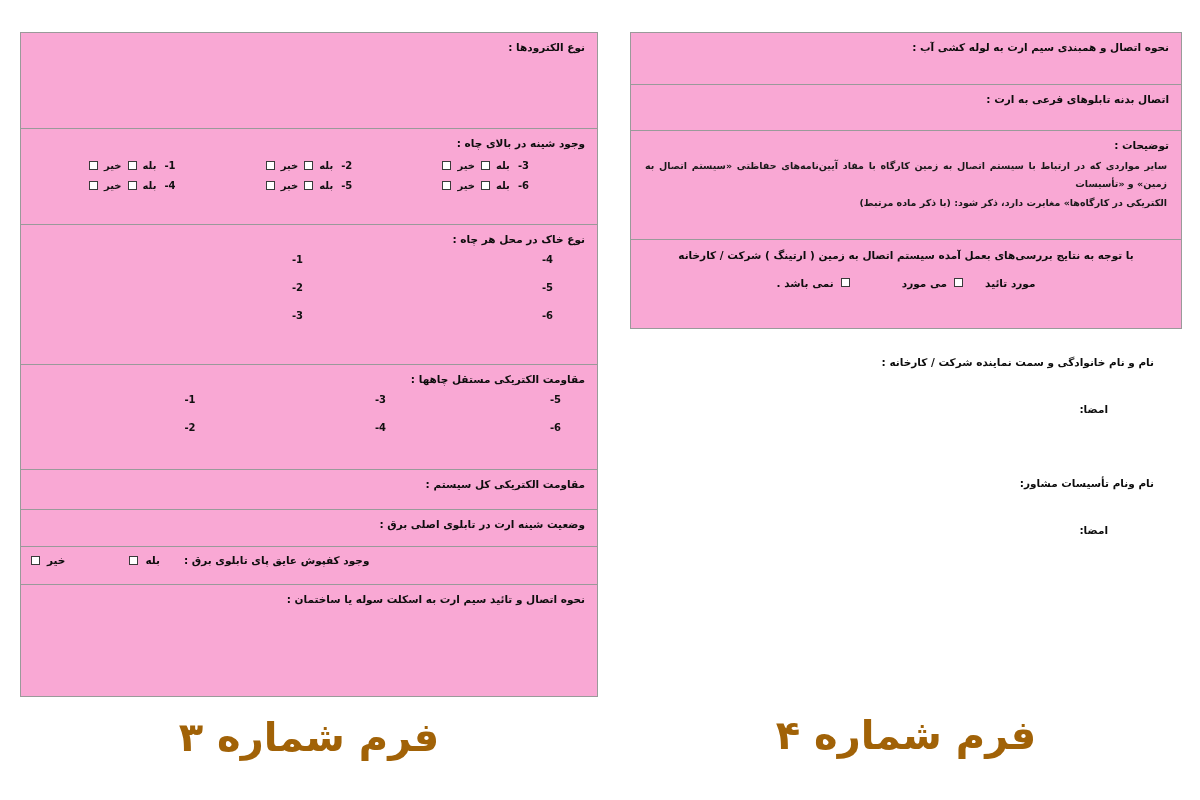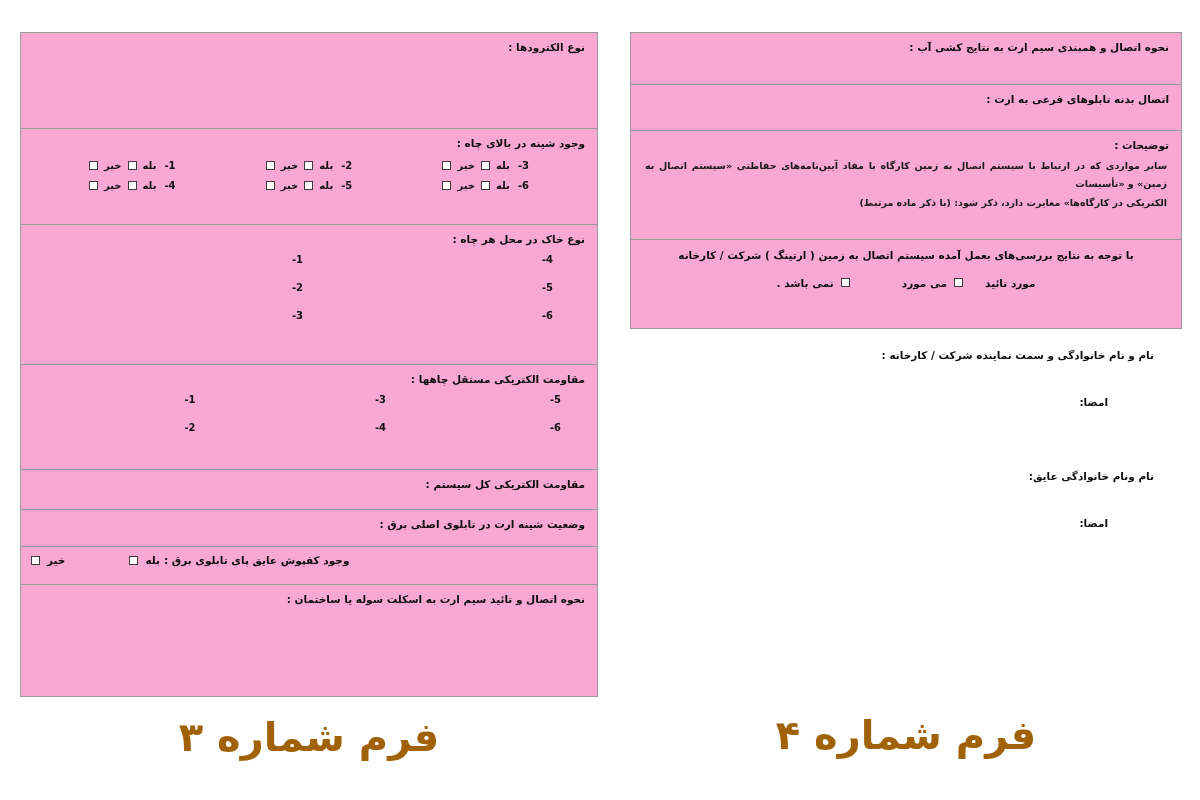--- a/index.html
+++ b/index.html
@@ -125,21 +125,21 @@
     display: flex;
     flex-direction: row;
     align-items: center;
     justify-content: flex-end;
     gap: 0;
     font-size: 10.5px;
     font-weight: bold;
     color: #0d0d0d;
     white-space: nowrap;
   }
-  .inline-yn .lbl { margin-left: 4px; }
+  .inline-yn .lbl { margin-left: 24px; }
   .inline-yn .opt {
     display: flex;
     align-items: center;
     gap: 7px;
   }
   .inline-yn .gap { width: 64px; }
 
   
   .notes-body {
     font-size: 9.5px;
@@ -182,21 +182,21 @@
     top: 345px;
   }
   .sig-line {
     font-size: 10.5px;
     font-weight: bold;
     color: #0d0d0d;
     text-align: right;
     padding-right: 28px;
     white-space: nowrap;
   }
-  .sig-line.s1 { margin-top: 4px; }
+  .sig-line.s1 { margin-top: 11px; }
   .sig-line.s2 { margin-top: 35px; padding-right: 74px; }
   .sig-line.s3 { margin-top: 62px; padding-right: 28px; }
   .sig-line.s4 { margin-top: 35px; padding-right: 74px; }
 
   
   .form-title {
     position: absolute;
     font-size: 40px;
     font-weight: bold;
     color: #a16207;
@@ -356,21 +356,21 @@
     </div>
 
     <div class="form-title t-left">فرم شماره ۳</div>
   </div>
 
   <div class="form-column right">
 
     <div class="form-table right-table">
 
       <div class="form-row rh-pipe">
-        <div class="row-label">نحوه اتصال و همبندی سیم ارت به نتایج کشی آب :</div>
+        <div class="row-label">نحوه اتصال و همبندی سیم ارت به لوله کشی آب :</div>
       </div>
 
       <div class="form-row rh-panel">
         <div class="row-label">اتصال بدنه تابلوهای فرعی به ارت :</div>
       </div>
 
       <div class="form-row rh-notes">
         <div class="row-label">توضیحات :</div>
         <div class="notes-body">
           <div>سایر مواردی که در ارتباط با سیستم اتصال به زمین کارگاه با مفاد آیین‌نامه‌های حفاظتی «سیستم اتصال به زمین» و «تأسیسات</div>
@@ -392,20 +392,20 @@
             <span>نمی باشد .</span>
           </span>
         </div>
       </div>
 
     </div>
 
     <div class="sig-block">
       <div class="sig-line s1">نام و نام خانوادگی و سمت نماینده شرکت / کارخانه :</div>
       <div class="sig-line s2">امضا:</div>
-      <div class="sig-line s3">نام ونام خانوادگی عایق:</div>
+      <div class="sig-line s3">نام ونام تأسیسات مشاور:</div>
       <div class="sig-line s4">امضا:</div>
     </div>
 
     <div class="form-title t-right">فرم شماره ۴</div>
   </div>
 
 </div>
 
 </body></html>

